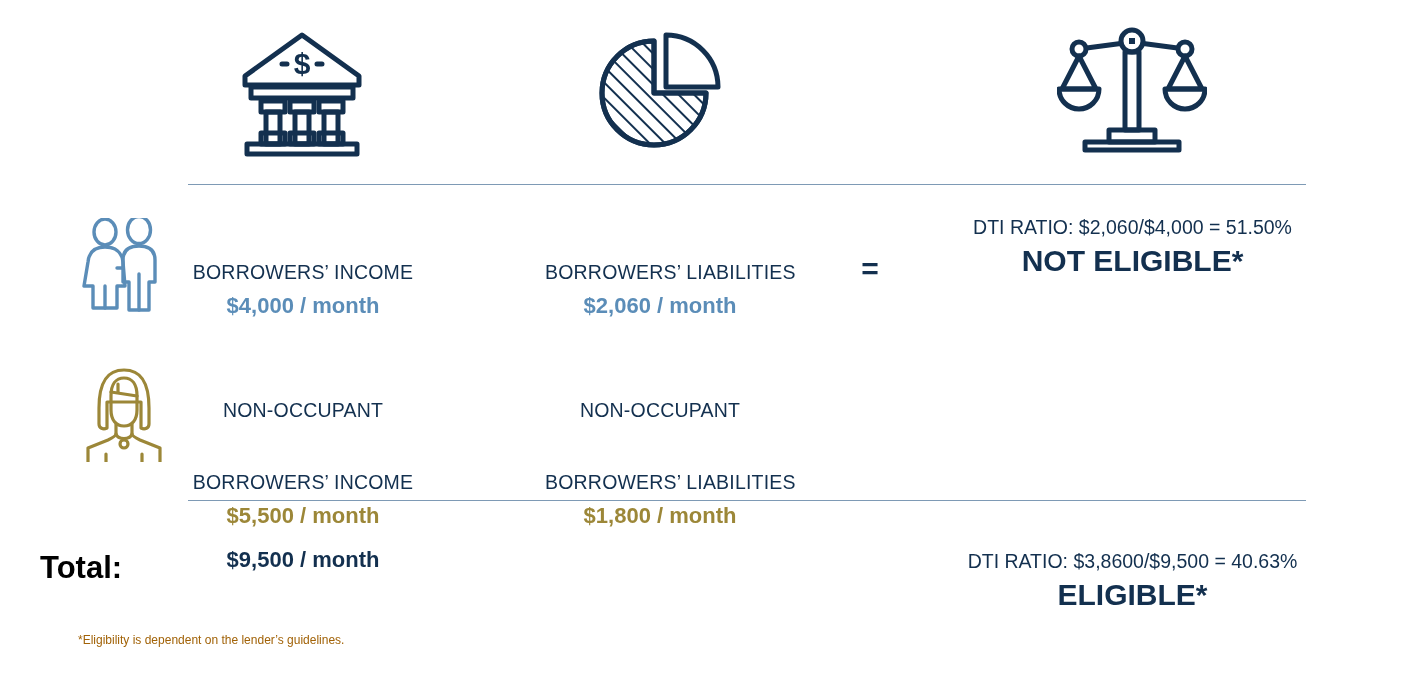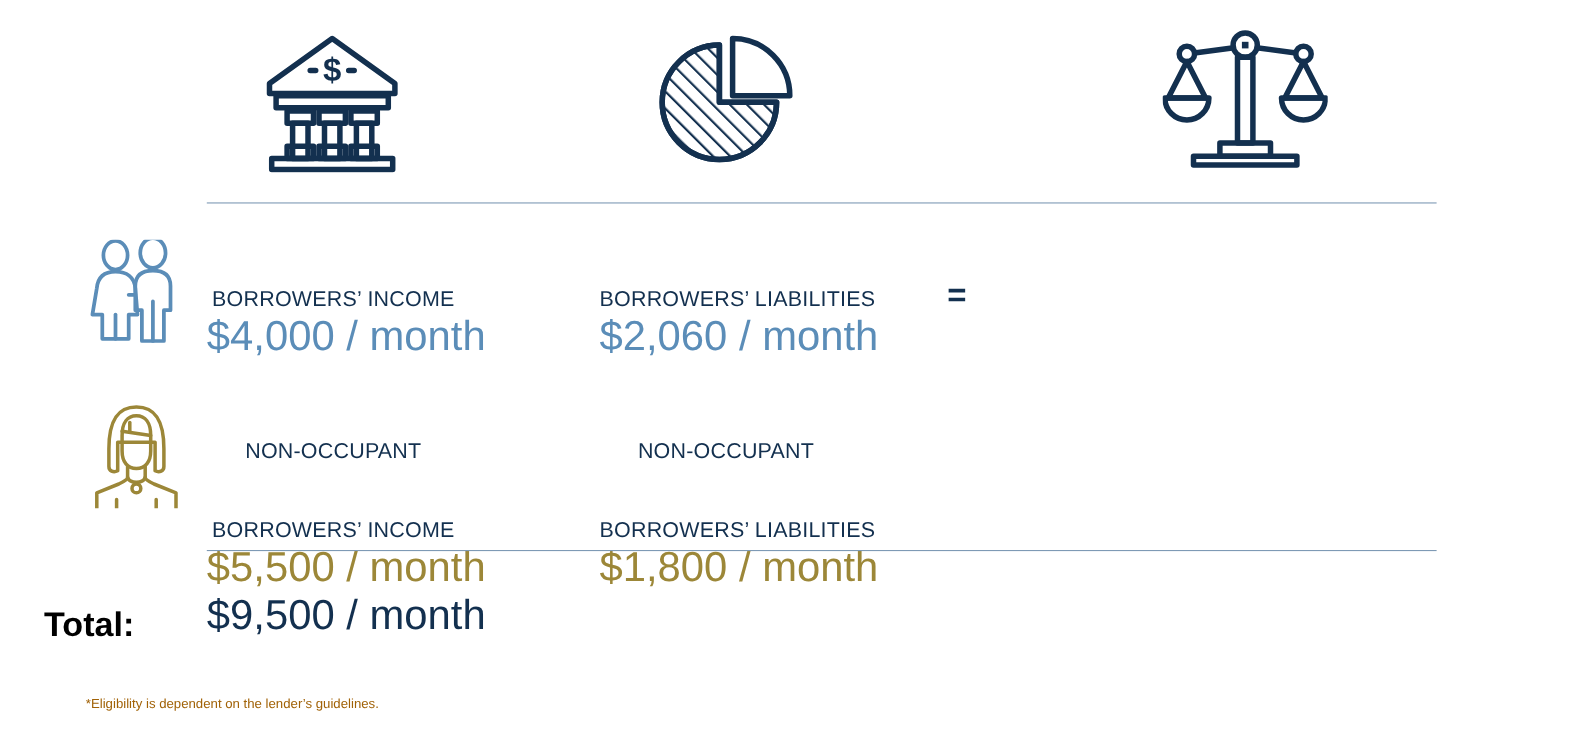--- a/index.html
+++ b/index.html
@@ -73,22 +73,22 @@
 
   .label {
     color: #13304f;
     font-size: 19.5px;
     letter-spacing: 0.2px;
     line-height: 28px;
     white-space: nowrap;
     margin-top: 44px;
   }
   .amount {
-    font-size: 38px;
-    font-weight: 400;
+    font-size: 22px;
+    font-weight: 700;
     line-height: 40px;
     white-space: nowrap;
     text-align: center;
   }
   .amount.blue { color: #5b8db8; }
   .amount.gold { color: #9c8738; }
   .amount.navy { color: #13304f; }
 
   .ratio {
     color: #13304f;
@@ -223,20 +223,24 @@
       <div class="amount blue">$4,000 / month</div>
     </div>
 
     <div class="col col-liabilities">
       <div class="label">BORROWERS’ LIABILITIES</div>
       <div class="amount blue">$2,060 / month</div>
     </div>
 
     <div class="eq-sign" style="top:40px;">=</div>
 
+    <div class="col col-result">
+      <div class="ratio">DTI RATIO: $2,060/$4,000 = 51.50%</div>
+      <div class="verdict">NOT ELIGIBLE*</div>
+    </div>
 
   </div>
 
   <div class="row" id="row-nonoccupant">
 
     <div class="person-icon" style="top:10px;">
       <svg width="92" height="100" viewBox="0 0 92 100" fill="none" stroke="#9c8738" stroke-width="3.2" stroke-linejoin="round" stroke-linecap="round">
 
         <path d="M21 46 C21 20 29 8 46 8 C63 8 71 20 71 46 L71 62 C71 66 67 68 63 66 L63 40 L29 40 L29 66 C25 68 21 66 21 62 Z"></path>
 
@@ -273,18 +277,22 @@
 
   <div class="row" id="row-total">
 
     <div id="total-word" style="top:20px;">Total:</div>
 
     <div class="col col-income" style="top:12px;">
       <div class="amount navy">$9,500 / month</div>
     </div>
 
 
+    <div class="col col-result" style="top:20px;">
+      <div class="ratio">DTI RATIO: $3,8600/$9,500 = 40.63%</div>
+      <div class="verdict">ELIGIBLE*</div>
+    </div>
 
   </div>
 
   <div id="footnote">*Eligibility is dependent on the lender’s guidelines.</div>
 
 </div>
 
 </body></html>

